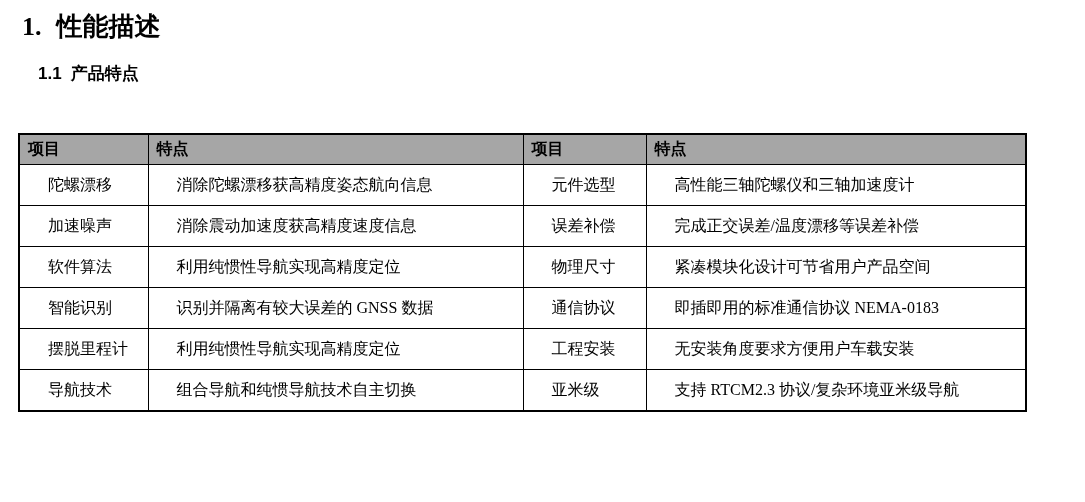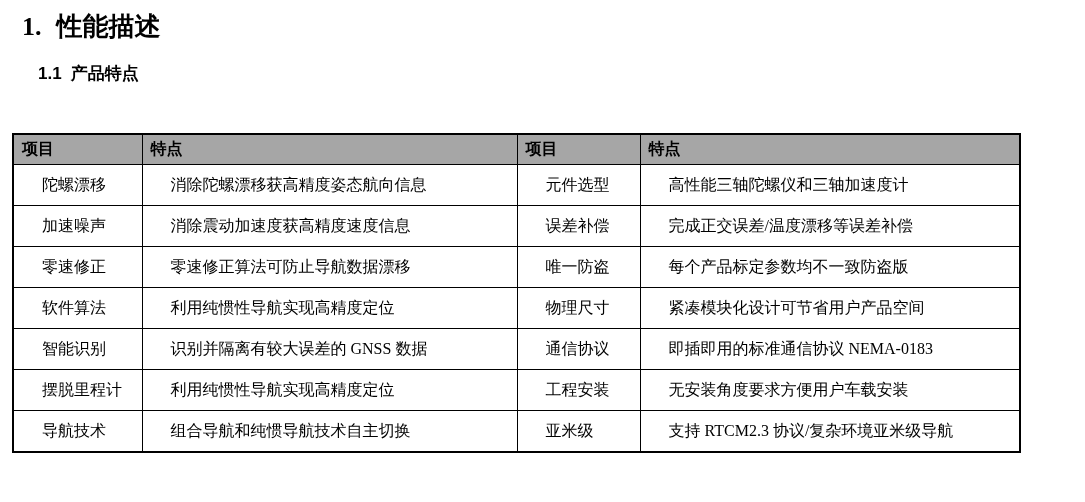--- a/index.html
+++ b/index.html
@@ -33,21 +33,21 @@
     line-height: 1.05;
     font-weight: bold;
     font-family: "Liberation Sans", "DejaVu Sans", sans-serif;
     color: #000000;
   }
   .subsection-heading .num {
     margin-right: 9px;
     margin-left: 17px;
   }
   table.features {
-    margin: 50px 0 0 12px;
+    margin: 50px 0 0 18px;
     border-collapse: collapse;
     table-layout: fixed;
     width: 1007px;
     border: 2px solid #000000;
   }
   table.features th,
   table.features td {
     border: 1px solid #000000;
     padding: 0 8px;
     text-align: left;
@@ -102,26 +102,20 @@
           <td>元件选型</td>
           <td>高性能三轴陀螺仪和三轴加速度计</td>
         </tr>
         <tr>
           <td>加速噪声</td>
           <td>消除震动加速度获高精度速度信息</td>
           <td>误差补偿</td>
           <td>完成正交误差/温度漂移等误差补偿</td>
         </tr>
         <tr>
-          <td>零速修正</td>
-          <td>零速修正算法可防止导航数据漂移</td>
-          <td>唯一防盗</td>
-          <td>每个产品标定参数均不一致防盗版</td>
-        </tr>
-        <tr>
           <td>软件算法</td>
           <td>利用纯惯性导航实现高精度定位</td>
           <td>物理尺寸</td>
           <td>紧凑模块化设计可节省用户产品空间</td>
         </tr>
         <tr>
           <td>智能识别</td>
           <td>识别并隔离有较大误差的 GNSS 数据</td>
           <td>通信协议</td>
           <td>即插即用的标准通信协议 NEMA-0183</td>

